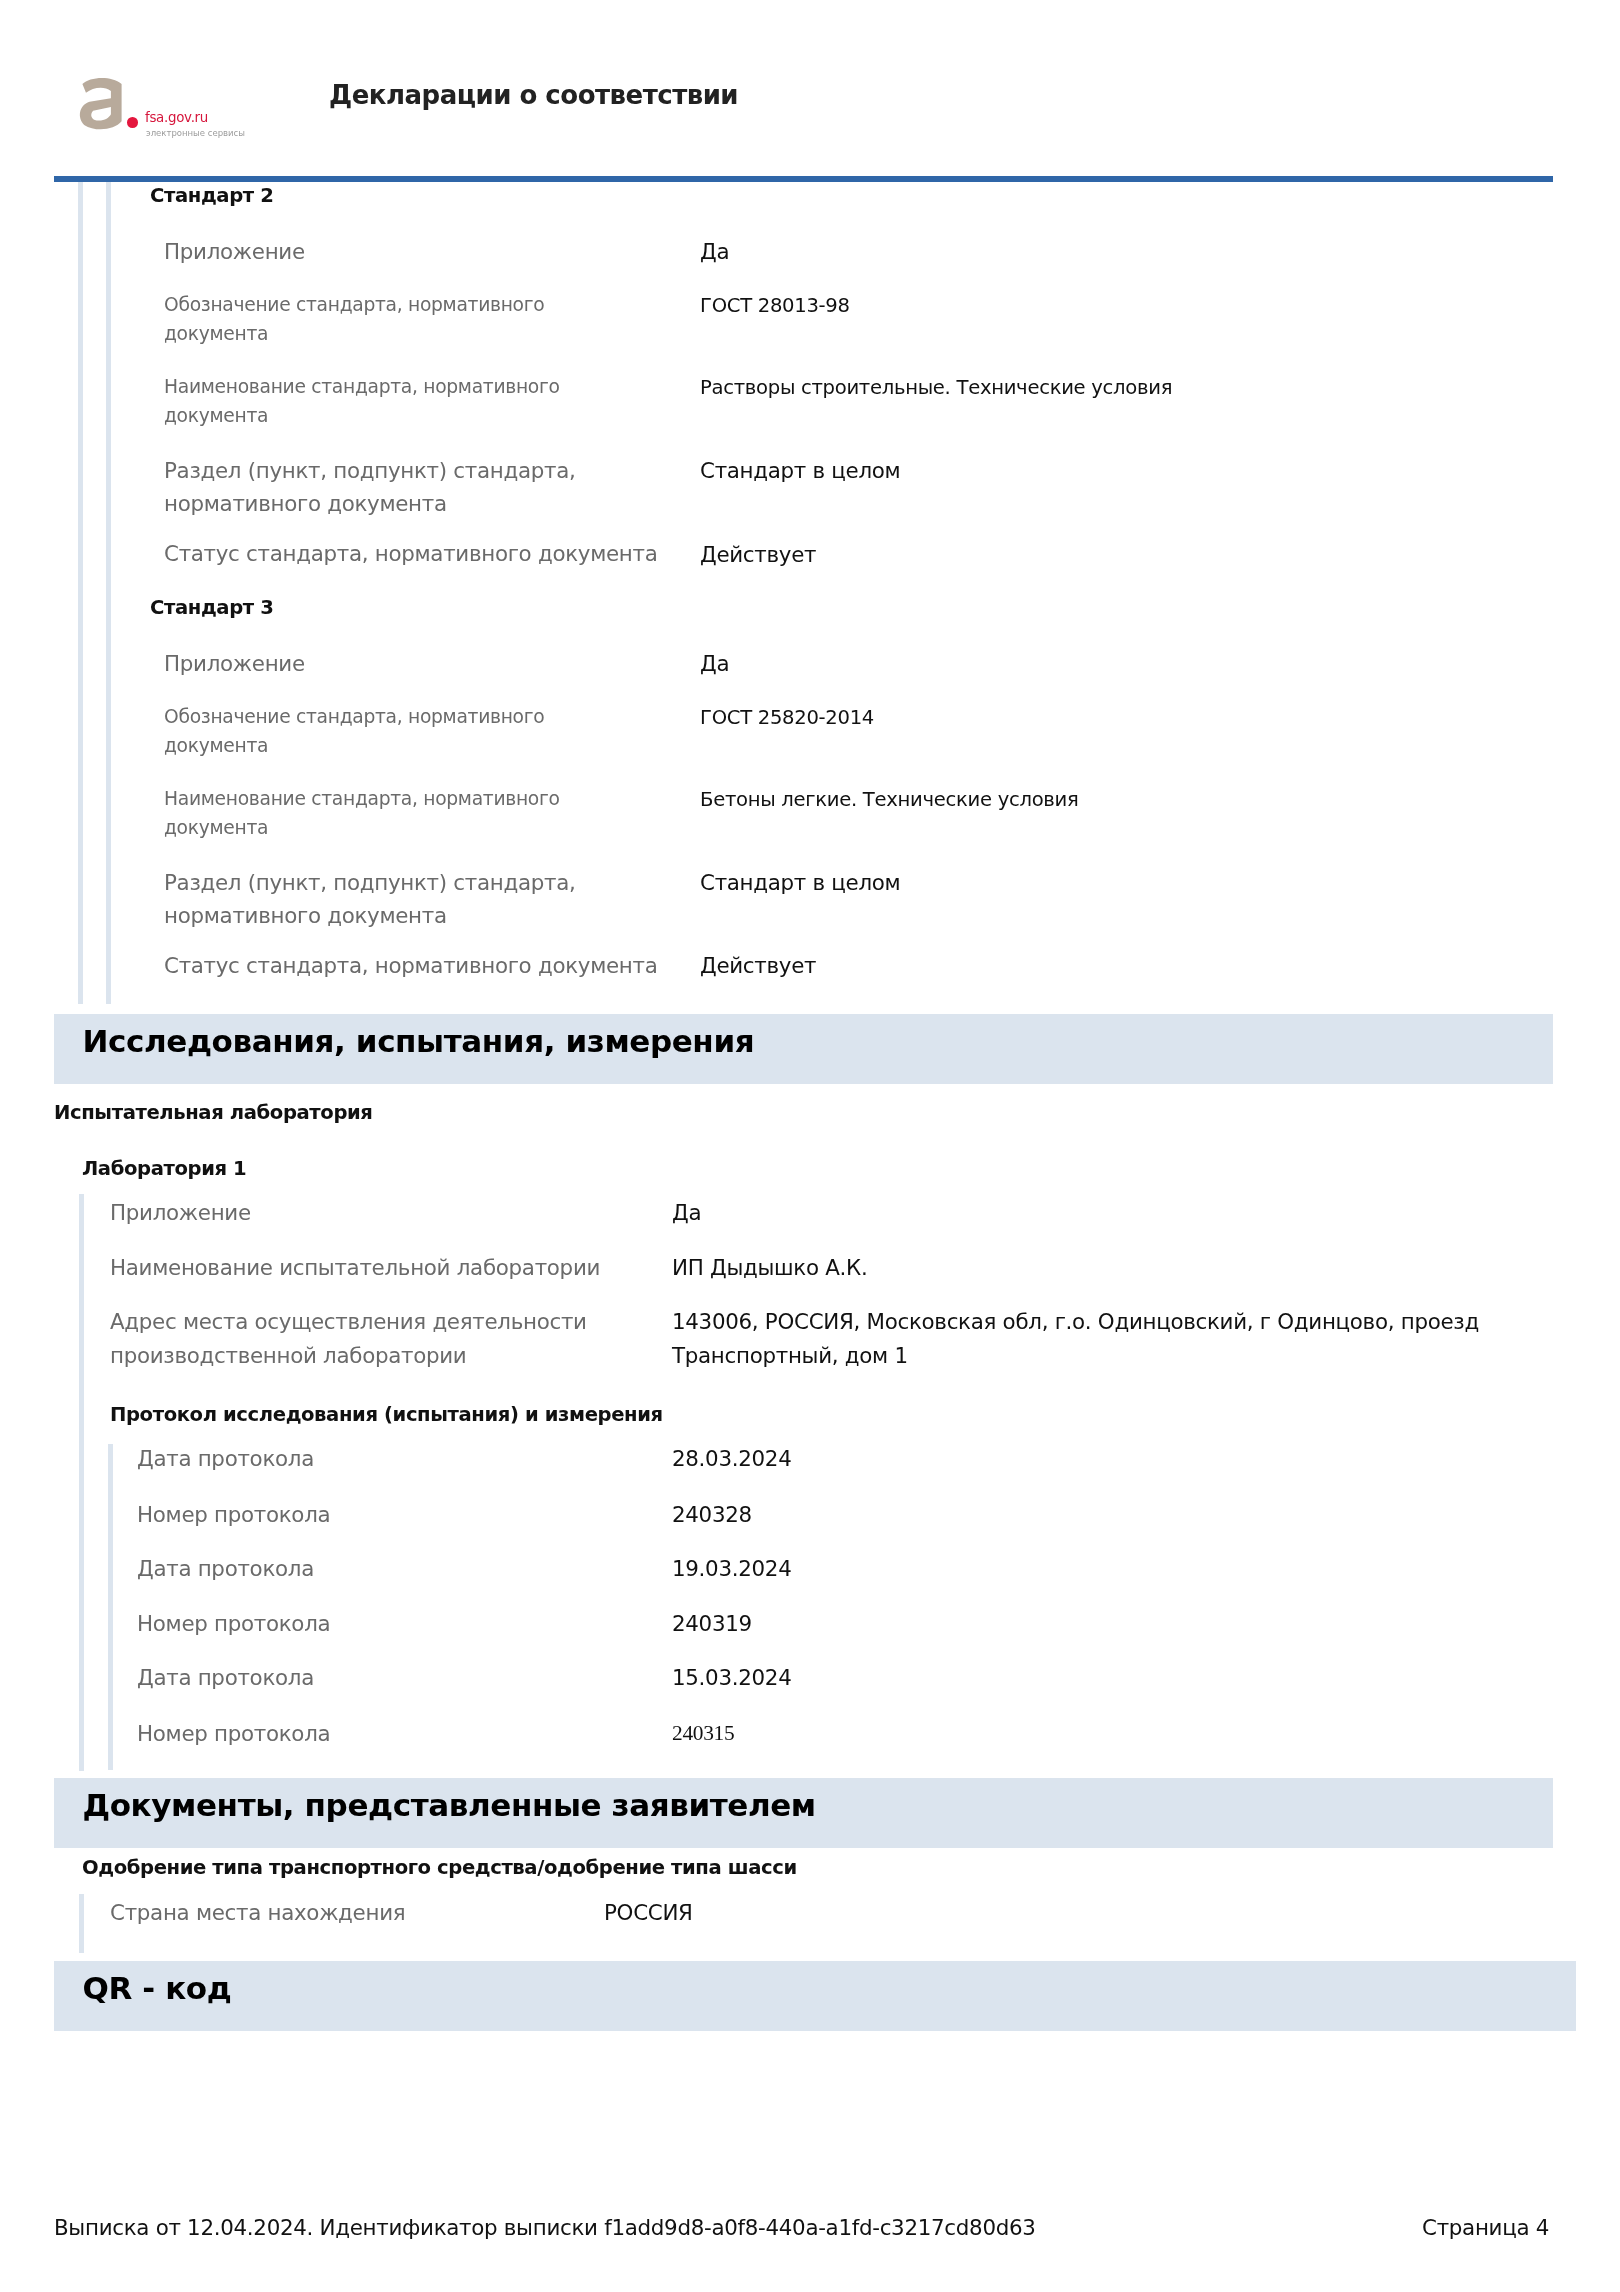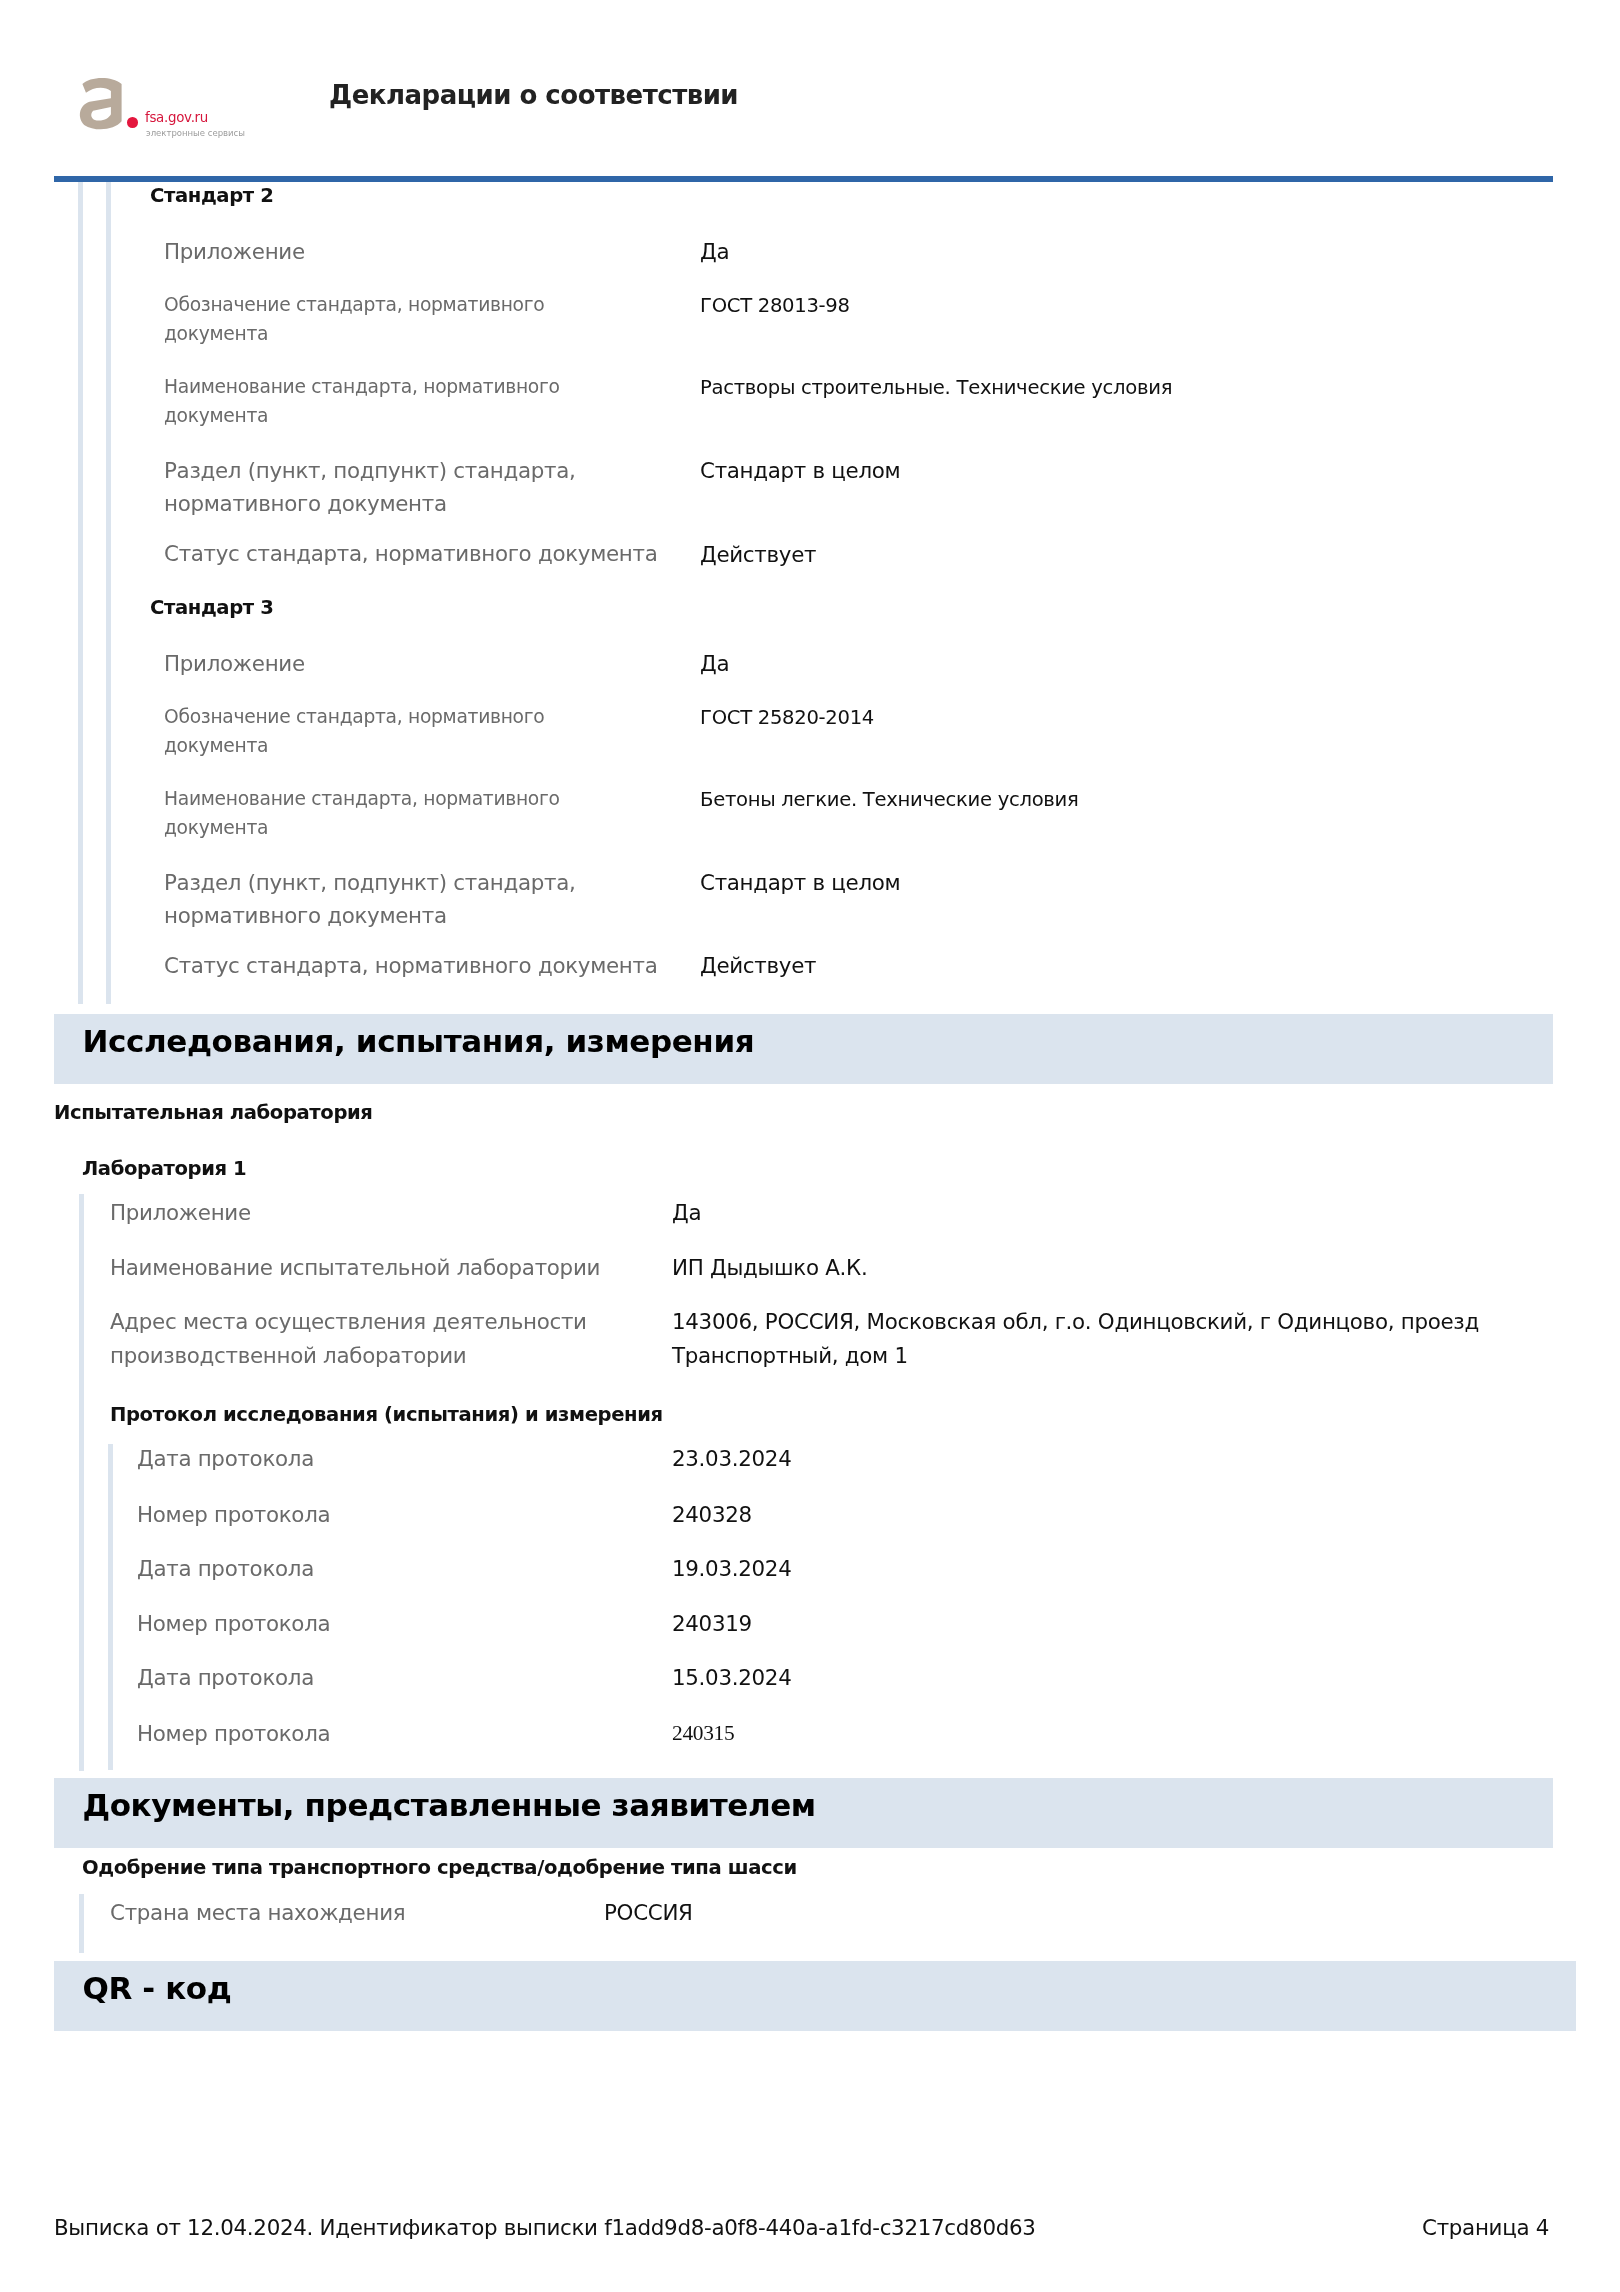--- a/index.html
+++ b/index.html
@@ -110,21 +110,21 @@
 <div class="abs label" style="left:110px; top:1309px;">Адрес места осуществления деятельности</div>
 <div class="abs label" style="left:110px; top:1343px;">производственной лаборатории</div>
 <div class="abs value" style="left:672px; top:1309px;">143006, РОССИЯ, Московская обл, г.о. Одинцовский, г Одинцово, проезд</div>
 <div class="abs value" style="left:672px; top:1343px;">Транспортный, дом 1</div>
 
 <div class="abs sub-head" style="left:110px; top:1403px;">Протокол исследования (испытания) и измерения</div>
 
 <div class="vbar" style="left:108px; top:1444px; height:326px;"></div>
 
 <div class="abs label" style="left:137px; top:1446px;">Дата протокола</div>
-<div class="abs value" style="left:672px; top:1446px;">23.03.2024</div>
+<div class="abs value" style="left:672px; top:1446px;">28.03.2024</div>
 
 <div class="abs label" style="left:137px; top:1502px;">Номер протокола</div>
 <div class="abs value" style="left:672px; top:1502px;">240328</div>
 
 <div class="abs label" style="left:137px; top:1556px;">Дата протокола</div>
 <div class="abs value" style="left:672px; top:1556px;">19.03.2024</div>
 
 <div class="abs label" style="left:137px; top:1611px;">Номер протокола</div>
 <div class="abs value" style="left:672px; top:1611px;">240319</div>
 

